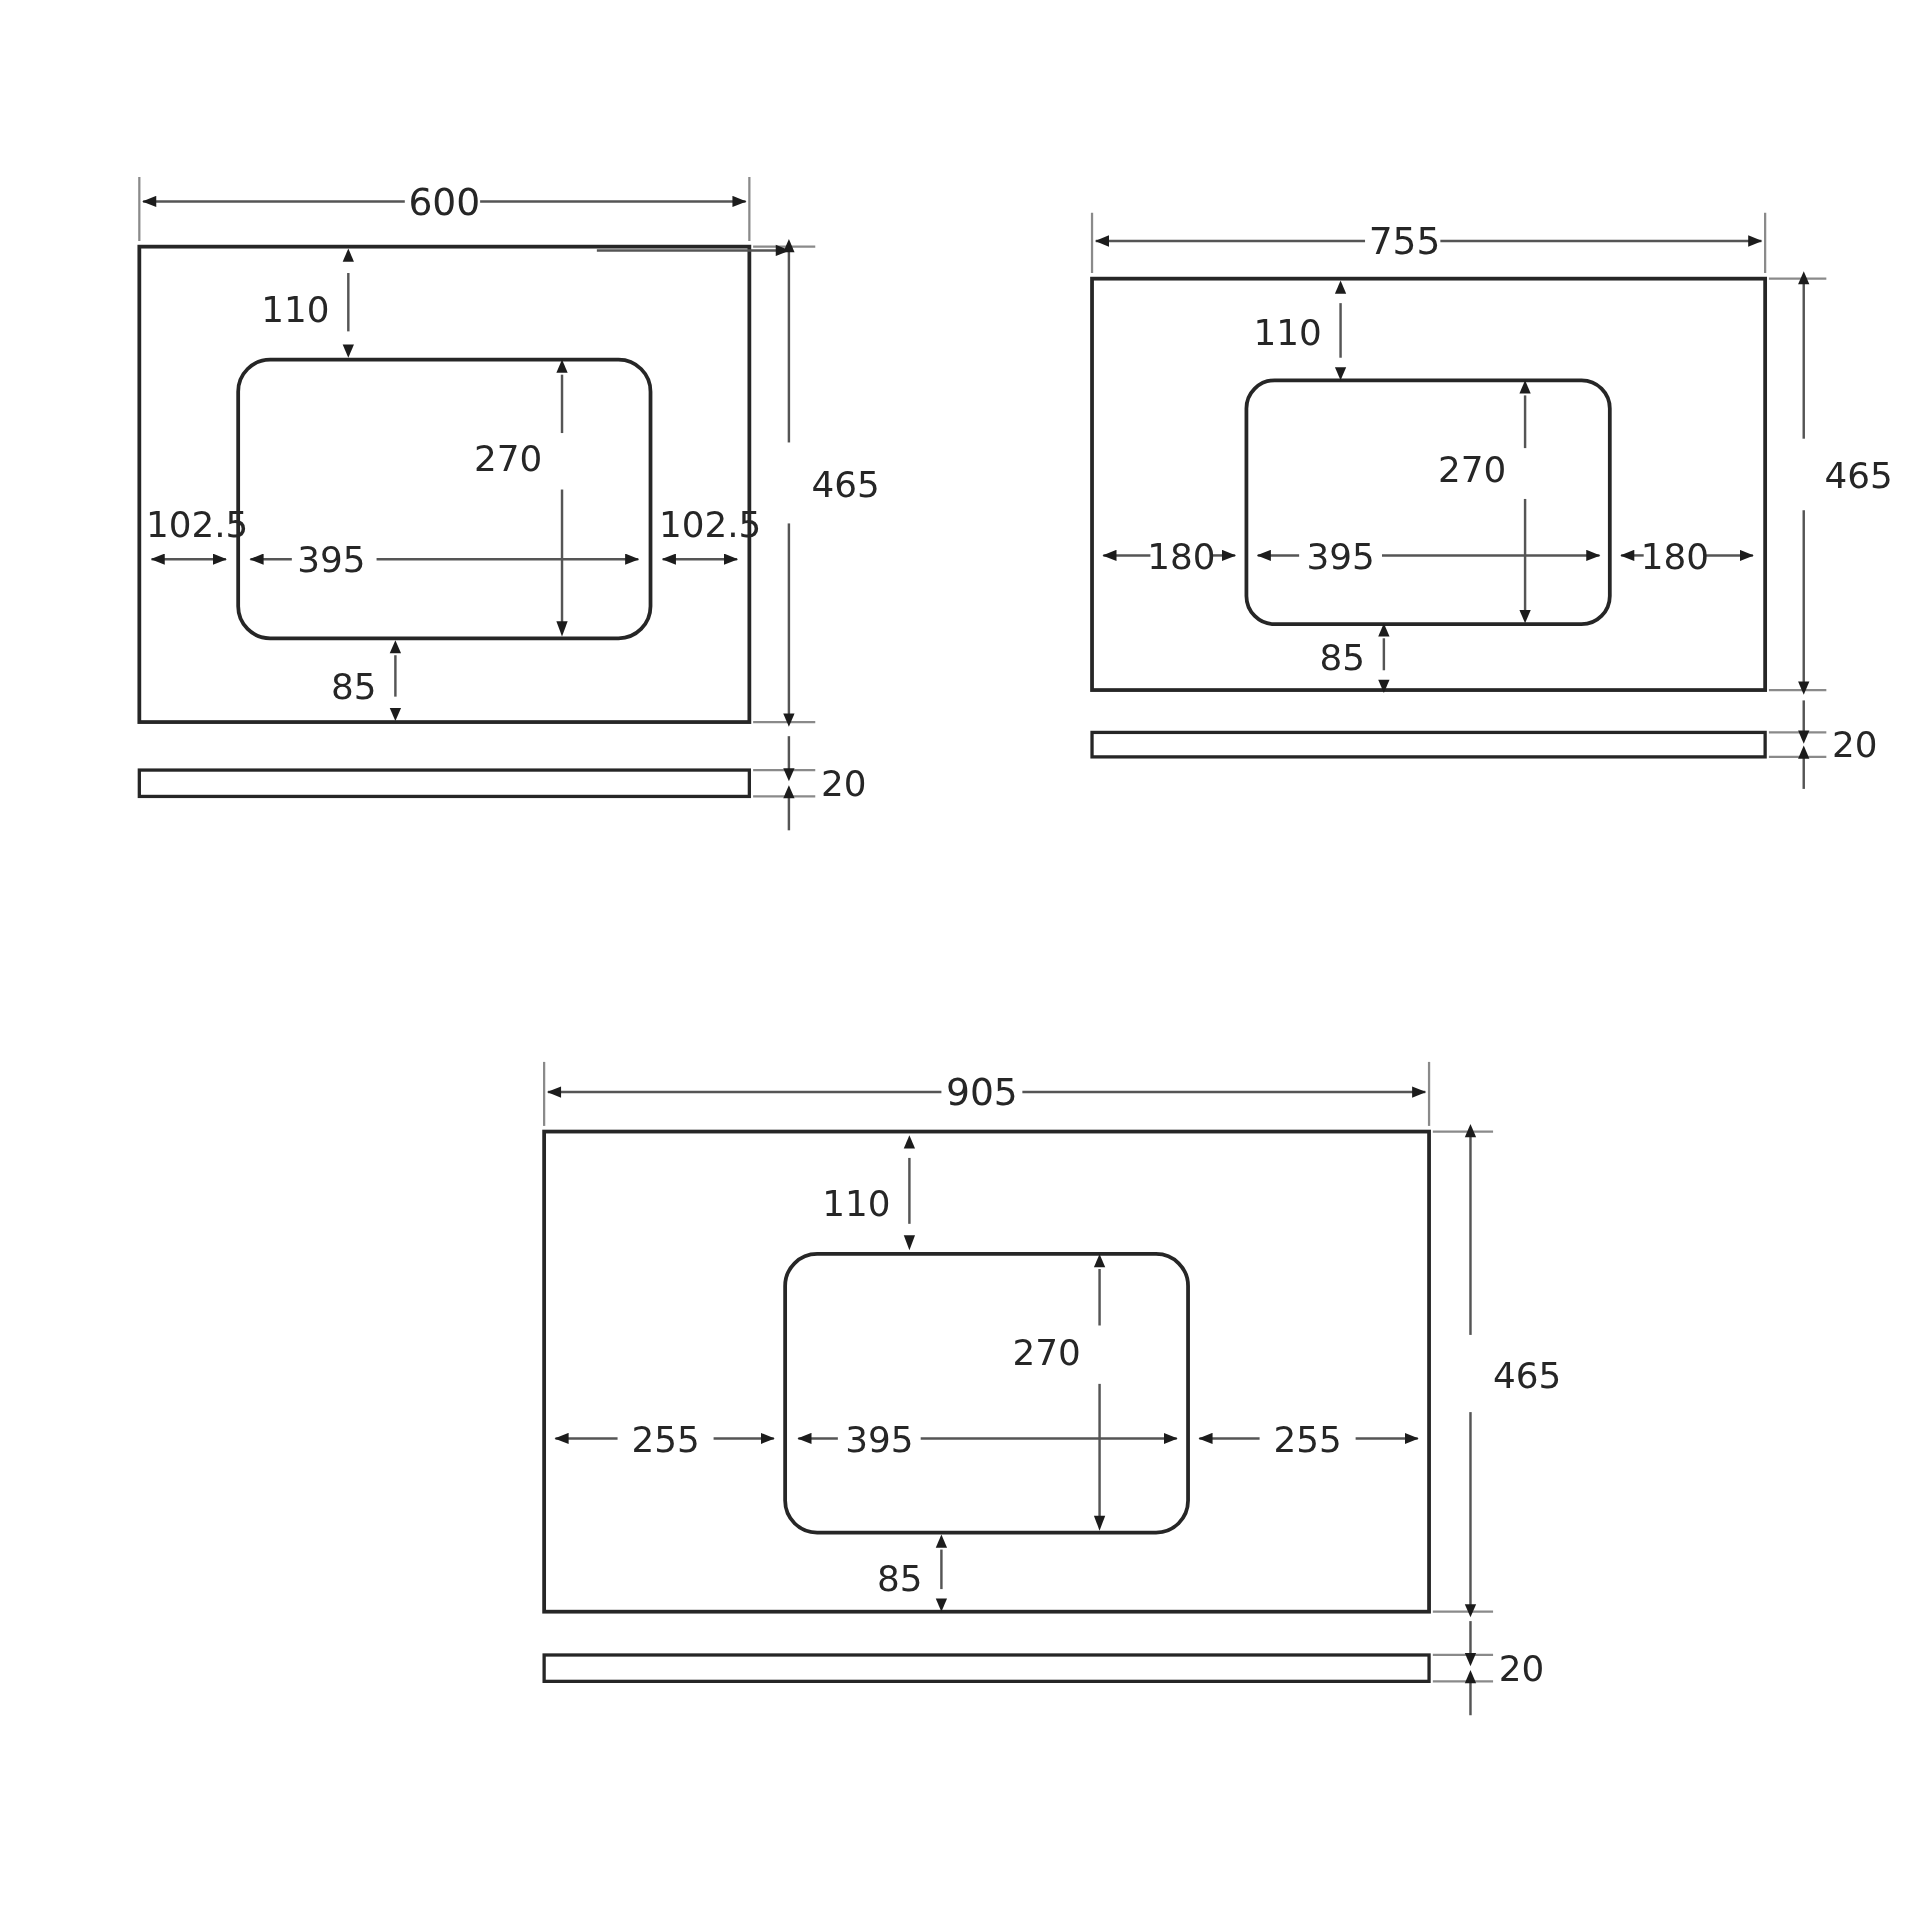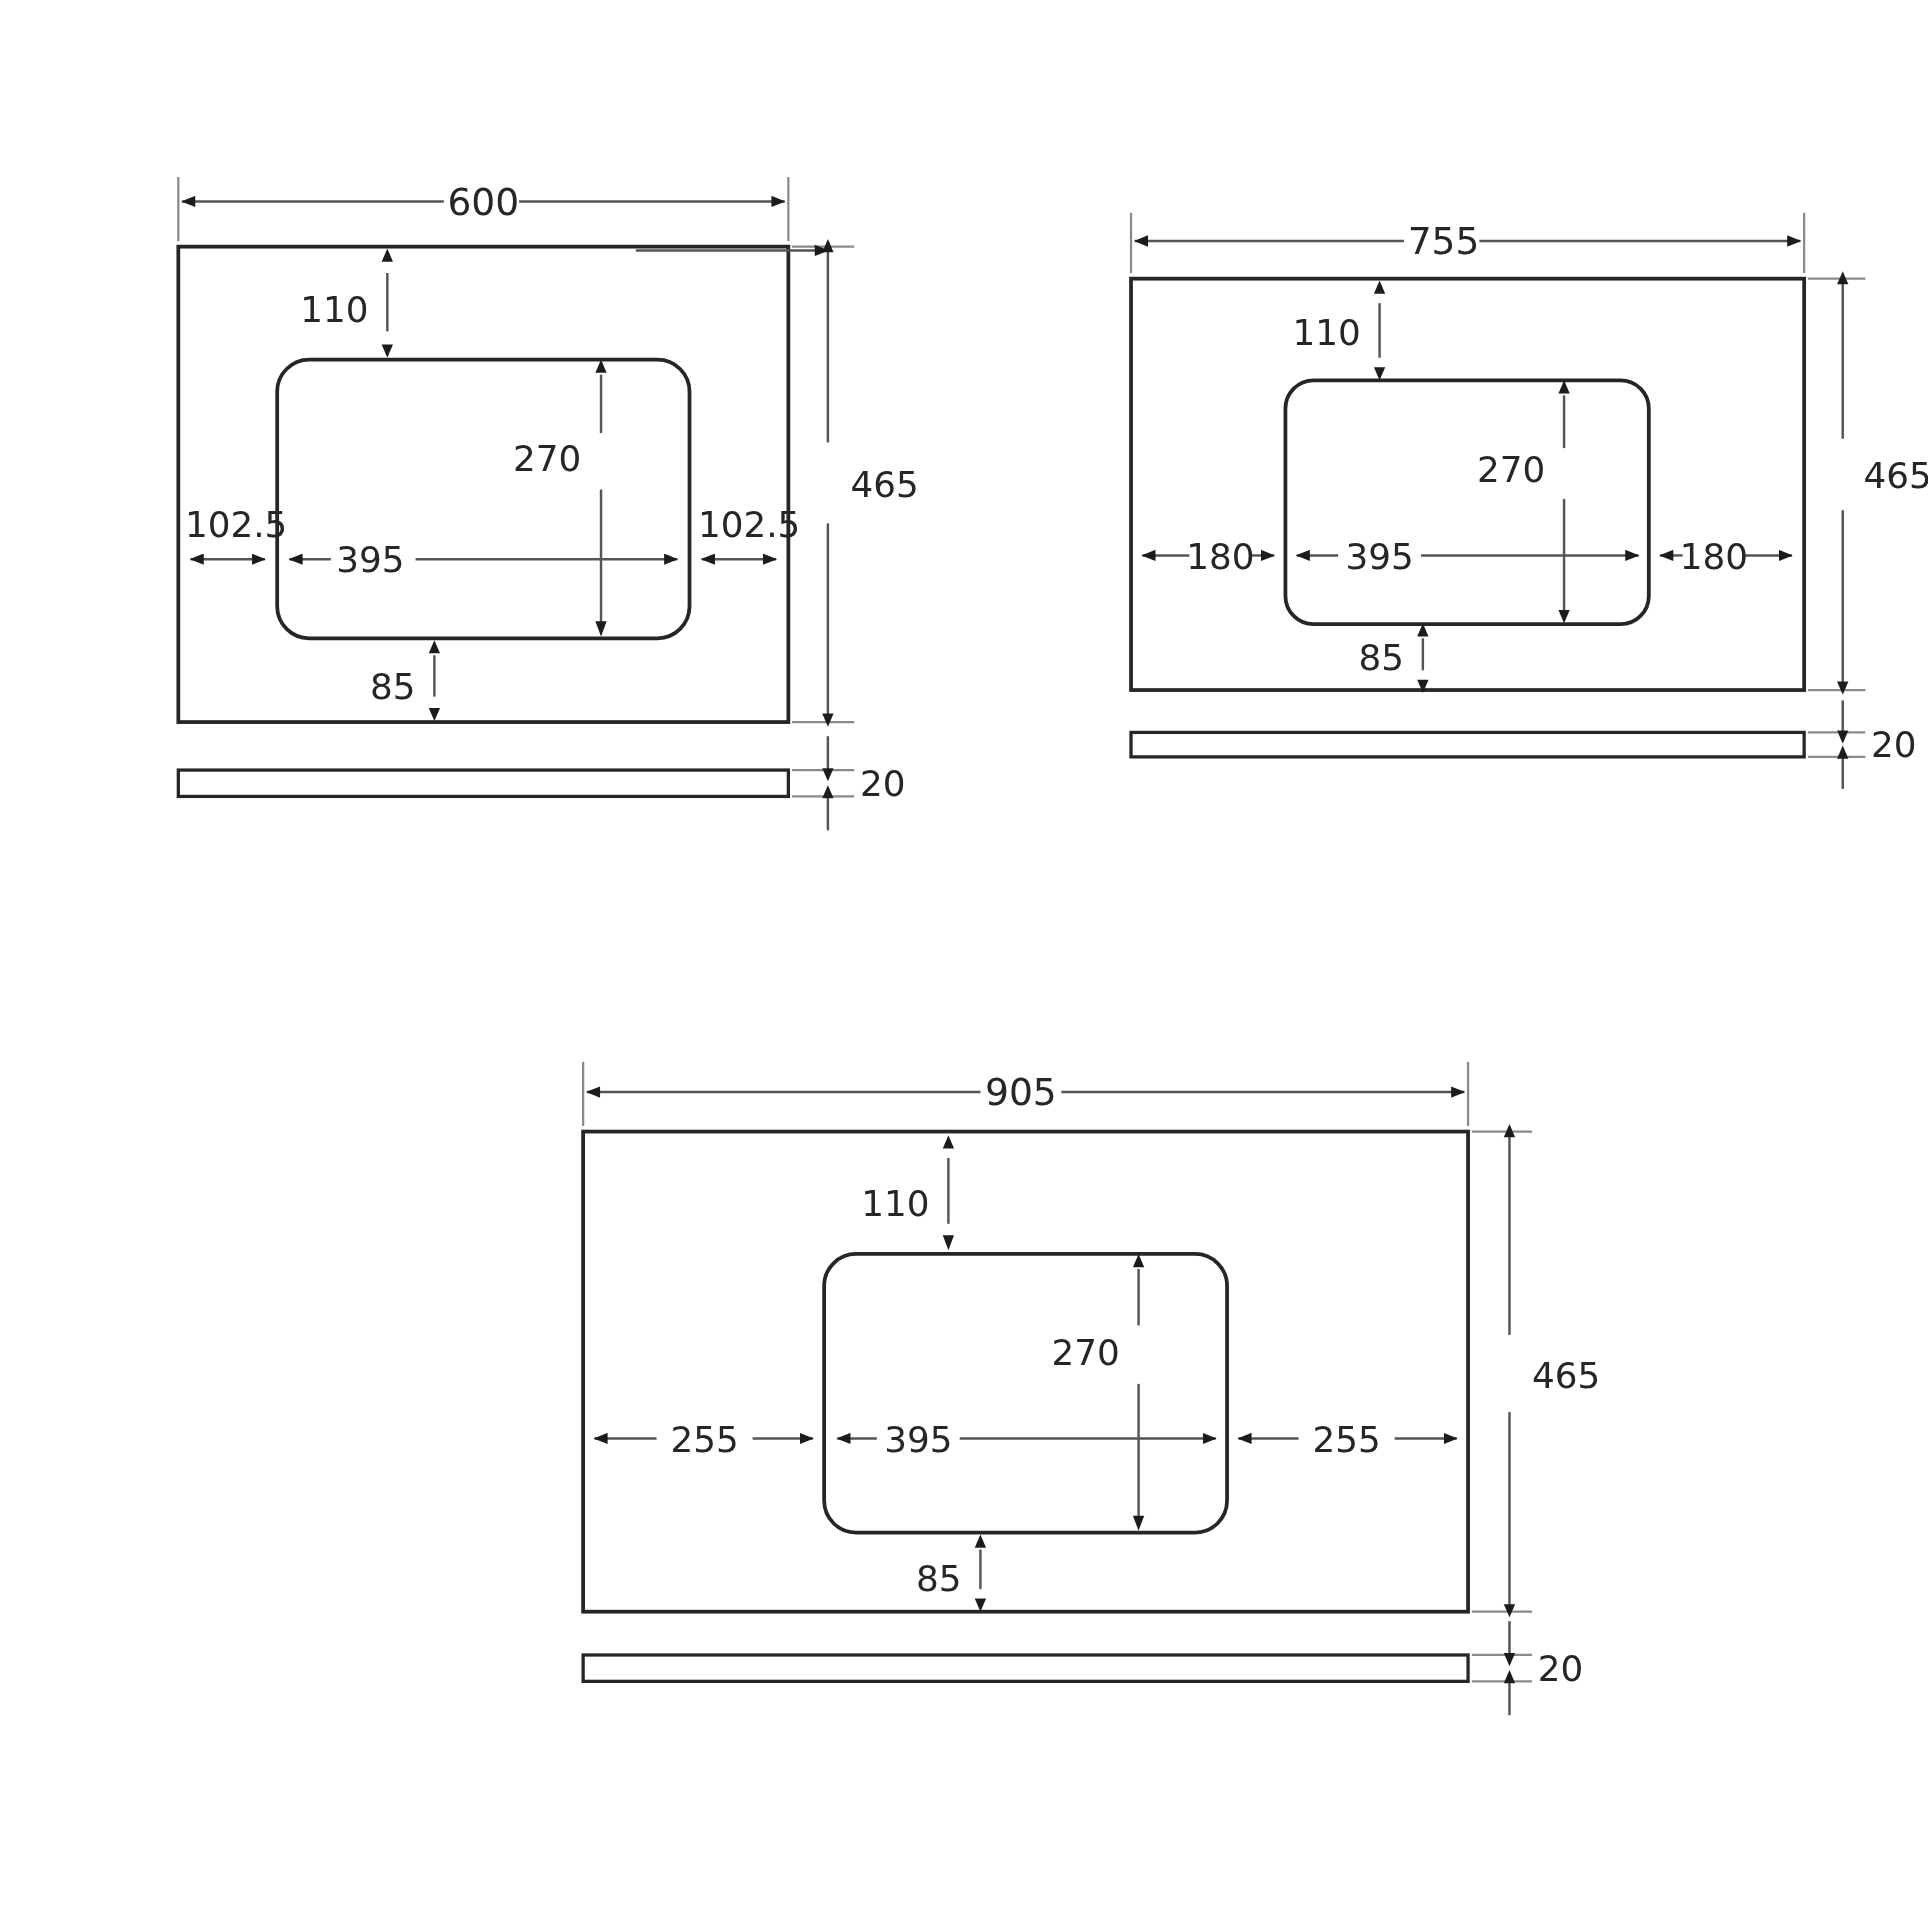--- a/index.html
+++ b/index.html
@@ -3,21 +3,21 @@
 <meta charset="utf-8">
 <style>
   html,body{margin:0;padding:0;background:#ffffff;}
   body{
     width:1928px;height:1928px;
     font-family:"DejaVu Sans", sans-serif;
     color:#262626;
     position:relative;
     overflow:hidden;
   }
-  #sheet{position:absolute;inset:0;margin-left:39px;}
+  #sheet{position:absolute;inset:0;}
   svg{display:block;}
   .obj{fill:none;stroke:#262626;stroke-width:4;}
   .objthin{fill:none;stroke:#262626;stroke-width:3.5;}
   .dimline{stroke:#555555;stroke-width:2.6;fill:none;}
   .extline{stroke:#8a8a8a;stroke-width:2.4;fill:none;}
   .arrhead{fill:#1c1c1c;stroke:none;}
   .dimtext{
     font-family:"DejaVu Sans", sans-serif;
     font-size:38px;
     fill:#262626;

